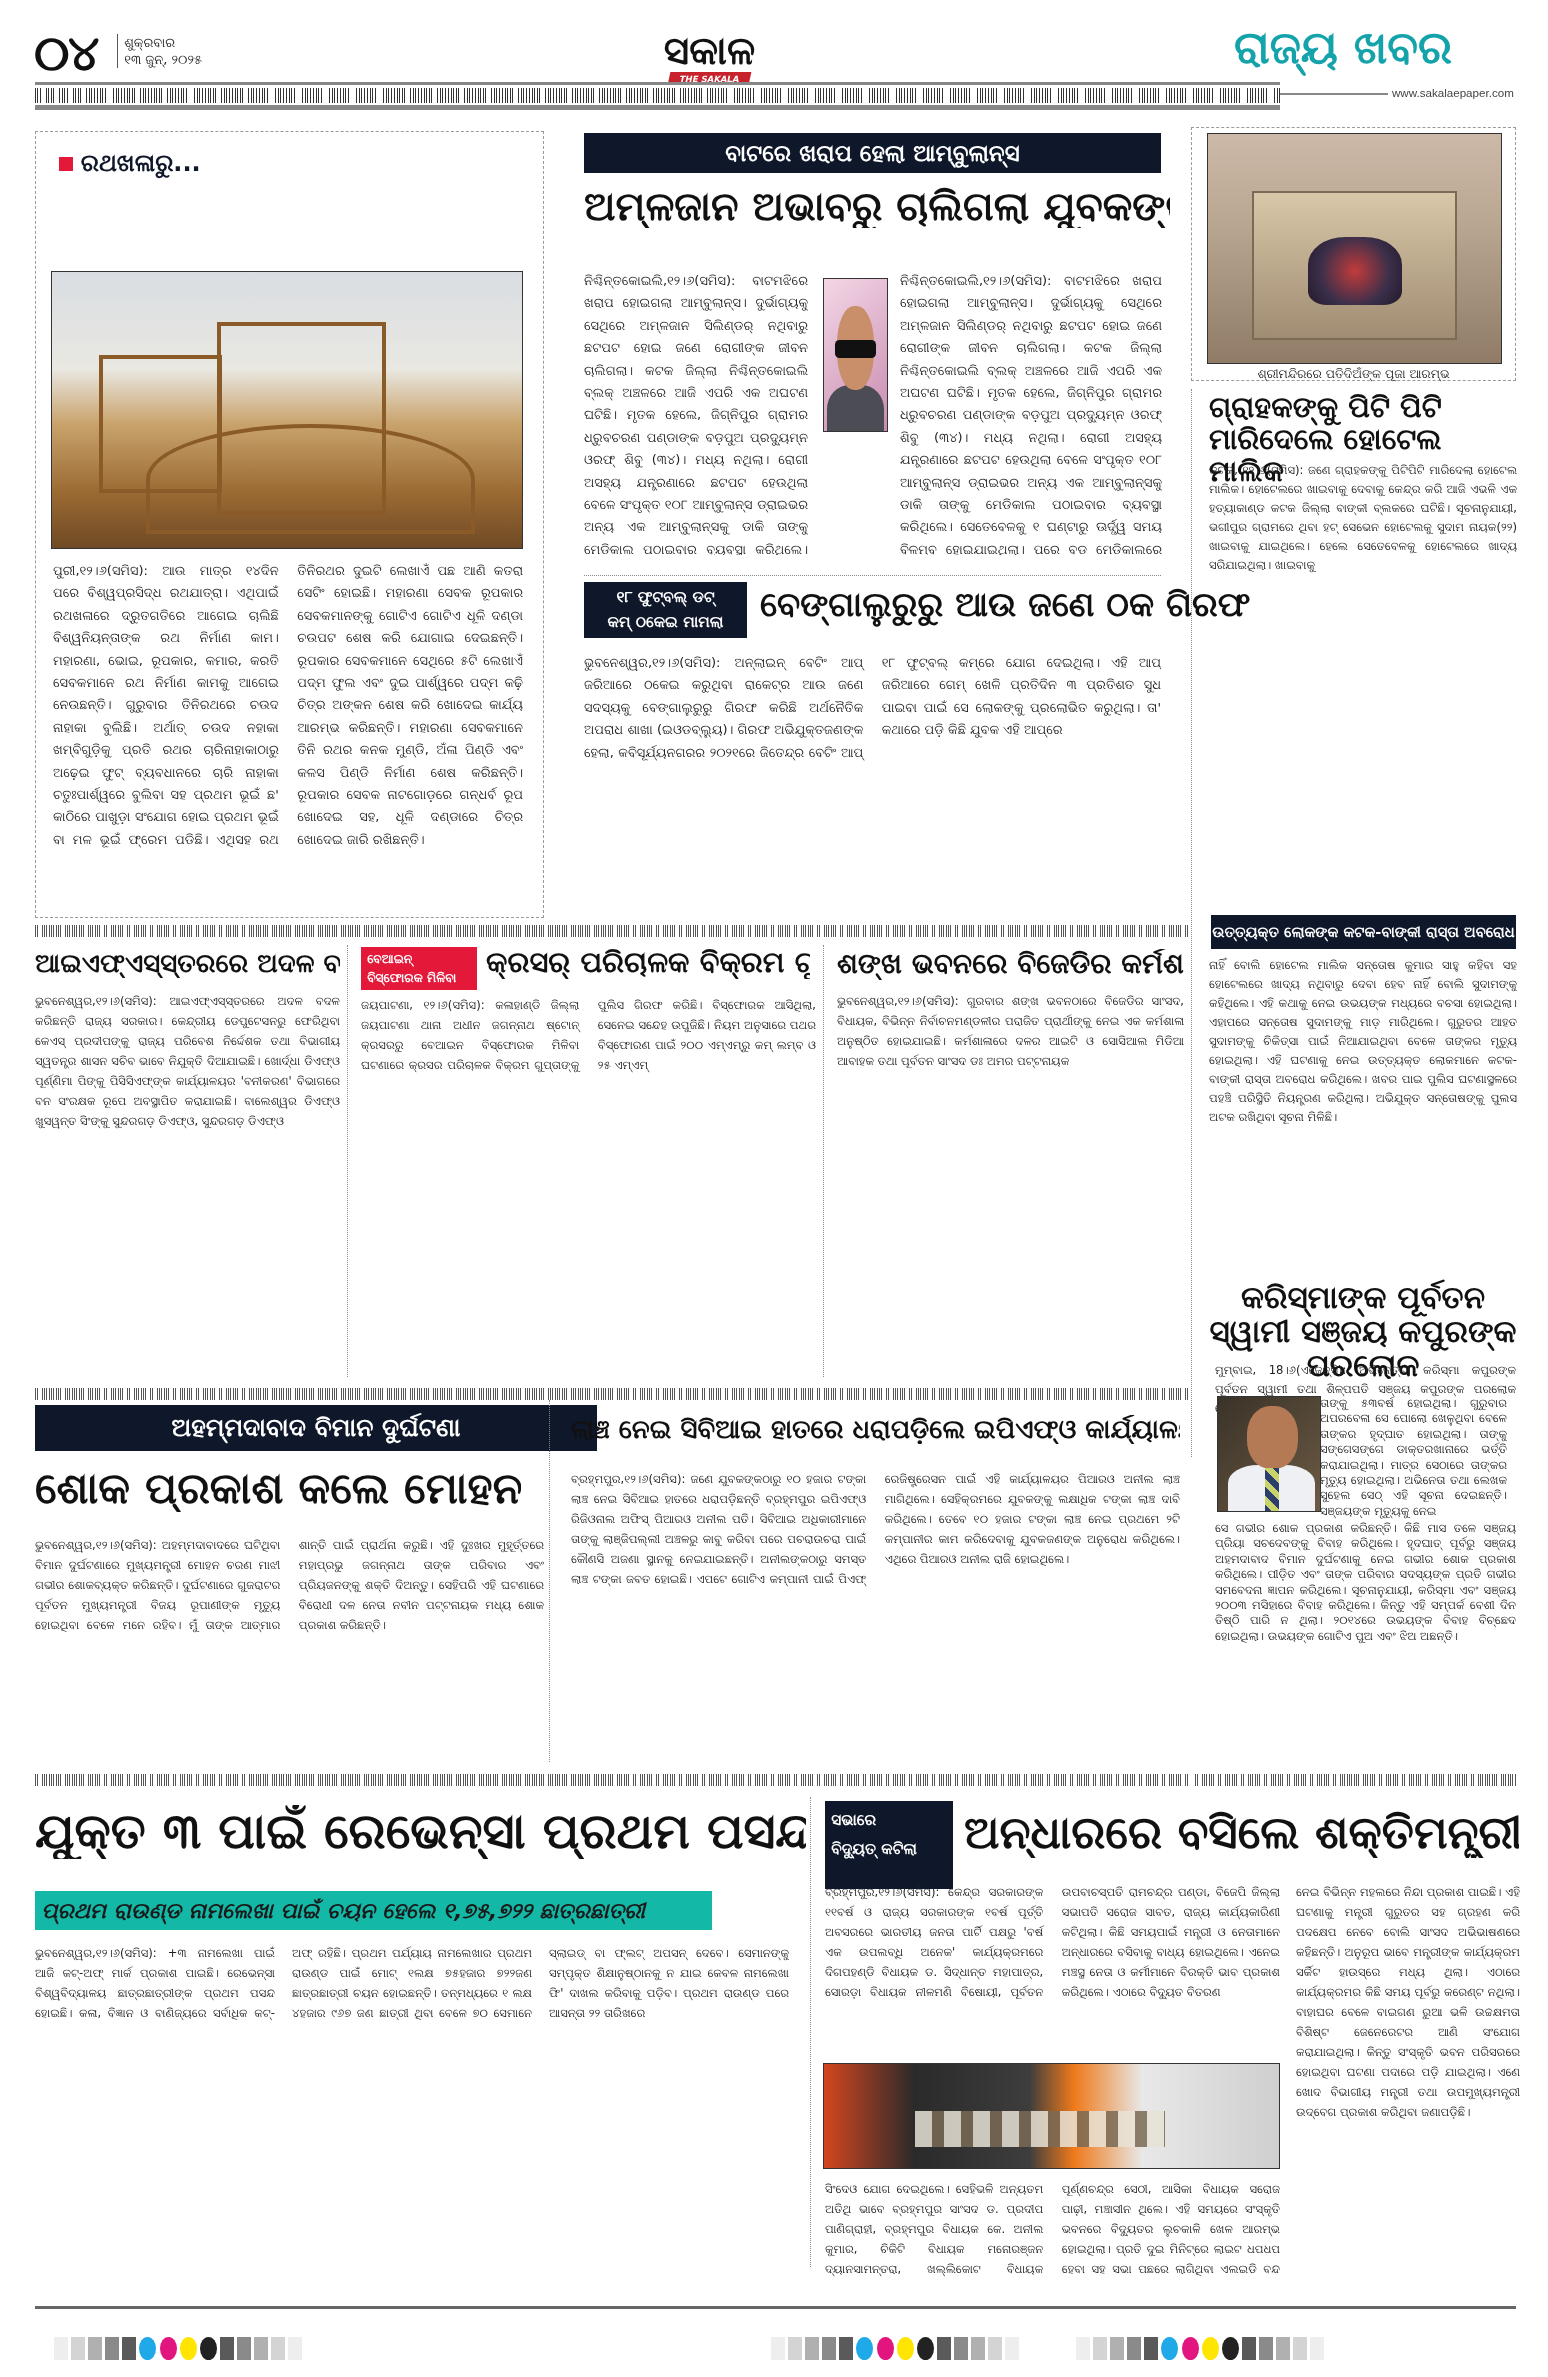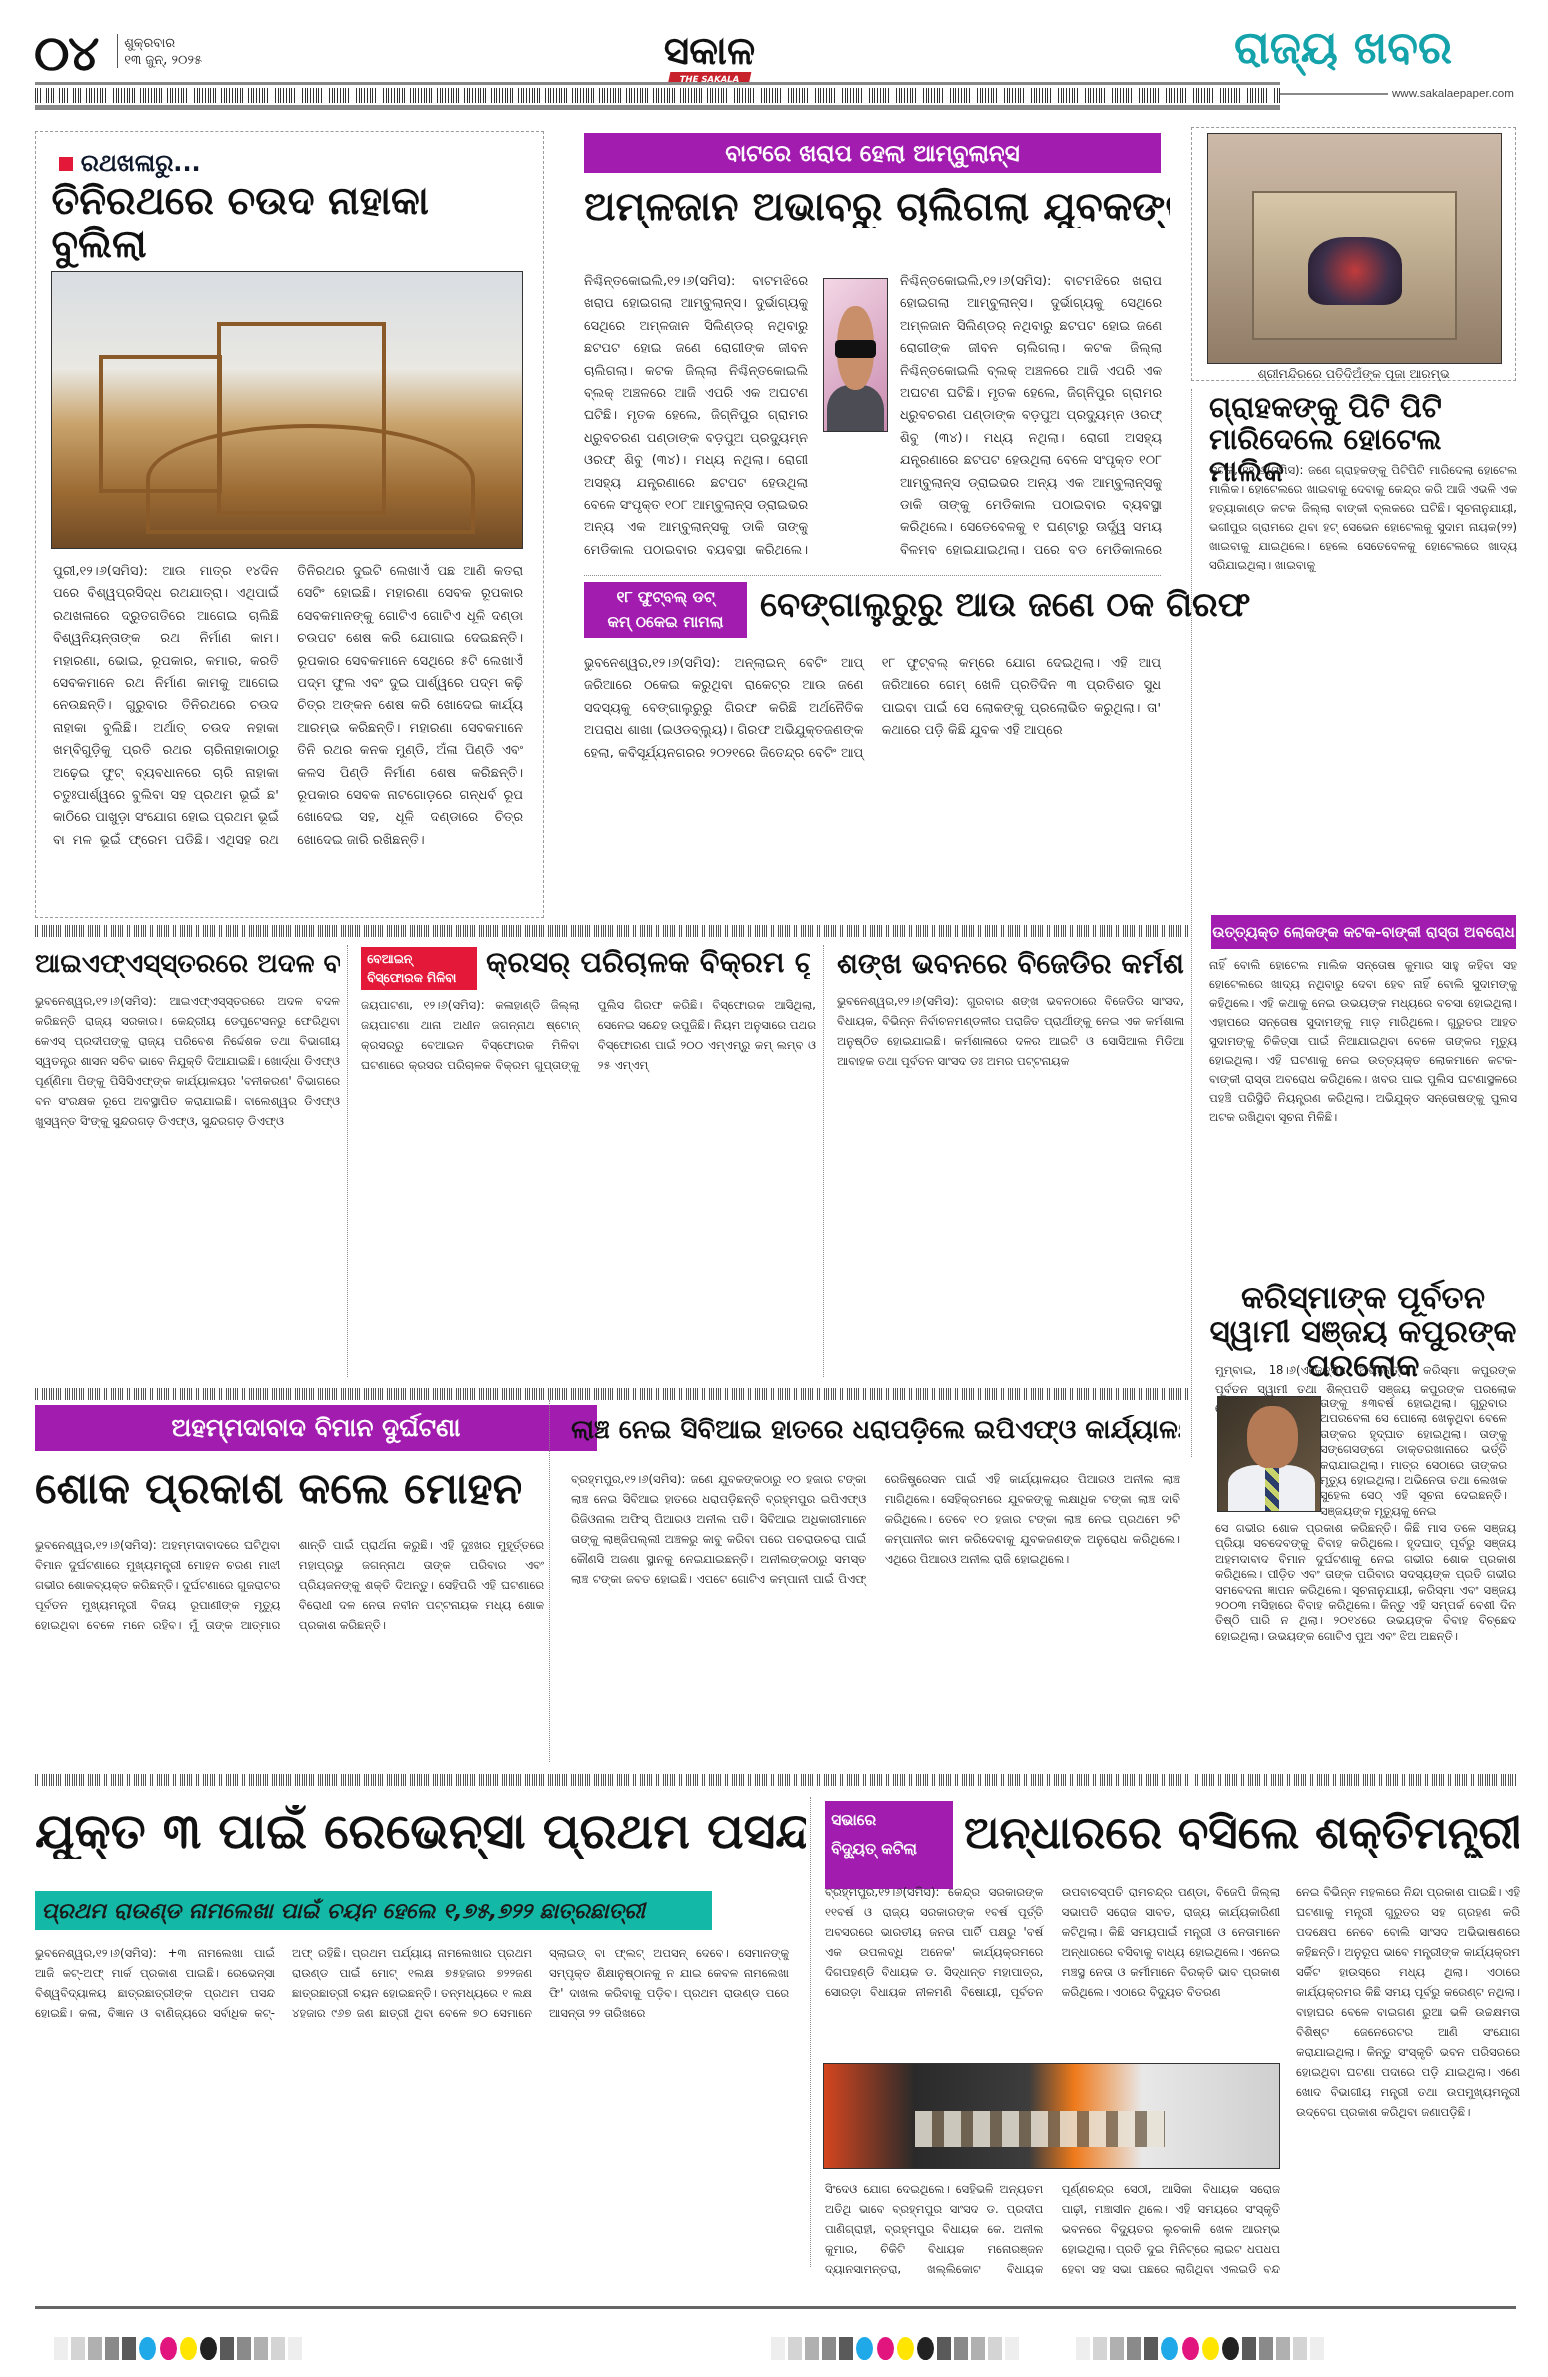--- a/index.html
+++ b/index.html
@@ -20,21 +20,21 @@
   .rule-top { left: 35px; top: 82px; width: 1245px; height: 3.1px; background: #888; }
   .barcode { left: 35px; top: 88px; width: 1245px; height: 15.4px;
     background: repeating-linear-gradient(90deg, #333 0 0.8px, #fff 0.8px 2.3px, #333 2.3px 3.1px, #fff 3.1px 5.4px); }
   .rule-bot { left: 35px; top: 105px; width: 1245px; height: 5.4px; background: #888; }
 
   
   .dashed-box { border: 1.5px dashed #9a9a9a; }
   .vdash { width: 0; border-left: 1.5px dotted #8a8a8a; }
   .hbar { height: 12.3px; background: repeating-linear-gradient(90deg, #555 0 0.8px, #fff 0.8px 2.3px); }
   .headline { font-weight: bold; color: #111; line-height: 1.1; }
-  .kicker-black { background: #a21caf; color: #fff; font-weight: bold; text-align: center; }
+  .kicker-black { background: #0f172a; color: #fff; font-weight: bold; text-align: center; }
   .kicker-red { background: #e4193a; color: #fff; font-weight: bold; }
   .body-text { font-size: 13px; line-height: 22.4px; color: #222; text-align: justify; }
   .cols2 { column-count: 2; column-gap: 18.5px; }
   .cols3 { column-count: 3; column-gap: 17px; }
   .photo { overflow: hidden; border: 0.8px solid #333; }
   .caption { font-size: 12.3px; text-align: center; color: #222; }
 
   
   .ph-chariot { background:
       linear-gradient(180deg, #d9dde2 0%, #e9e8e2 35%, #c9a36c 55%, #9b6a33 80%, #6f4a25 100%); }
@@ -75,21 +75,20 @@
 <div class="abs rule-top"></div>
 <div class="abs barcode"></div>
 <div class="abs rule-bot"></div>
 <div class="abs site-line"></div>
 <div class="abs site-url">www.sakalaepaper.com</div>
 
 <div class="abs dashed-box" style="left:35px; top:131px; width:509px; height:787px;">
   <div class="abs" style="left:23px; top:17px; font-size:24px; font-weight:bold; color:#0f172a;">
     <span style="display:inline-block;width:14px;height:14px;background:#e4193a;margin-right:7.7px;"></span><span>ରଥଖଳାରୁ...</span>
   </div>
-  <div class="abs headline" style="left:15.4px; top:48px; width:478px; font-size:39px;">ତିନିରଥରେ ଚଉଦ ନାହାକା ବୁଲିଲା</div>
   <div class="abs photo ph-chariot" style="left:15.4px; top:139px; width:472px; height:278px;">
     <div class="frame" style="left:35%; top:18%; width:36%; height:70%;"></div>
     <div class="frame" style="left:10%; top:30%; width:26%; height:50%;"></div>
     <div class="frame" style="left:20%; top:55%; width:70%; height:40%; border-radius:50% 50% 0 0;"></div>
   </div>
   <div class="abs body-text cols2" style="left:17px; top:428px; width:470px; height:347px; overflow:hidden;">ପୁରୀ,୧୨।୬(ସମିସ): ଆଉ ମାତ୍ର ୧୪ଦିନ ପରେ ବିଶ୍ୱପ୍ରସିଦ୍ଧ ରଥଯାତ୍ରା। ଏଥିପାଇଁ ରଥଖଳାରେ ଦ୍ରୁତଗତିରେ ଆଗେଇ ଚାଲିଛି ବିଶ୍ୱନିୟନ୍ତାଙ୍କ ରଥ ନିର୍ମାଣ କାମ। ମହାରଣା, ଭୋଇ, ରୂପକାର, କମାର, କରତି ସେବକମାନେ ରଥ ନିର୍ମାଣ କାମକୁ ଆଗେଇ ନେଉଛନ୍ତି। ଗୁରୁବାର ତିନିରଥରେ ଚଉଦ ନାହାକା ବୁଲିଛି। ଅର୍ଥାତ୍ ଚଉଦ ନହାକା ଖମ୍ବିଗୁଡ଼ିକୁ ପ୍ରତି ରଥର ଚାରିନାହାକାଠାରୁ ଅଢ଼େଇ ଫୁଟ୍ ବ୍ୟବଧାନରେ ଚାରି ନାହାକା ଚତୁଃପାର୍ଶ୍ୱରେ ବୁଲିବା ସହ ପ୍ରଥମ ଭୂଇଁ ଛ' କାଠିରେ ପାଖୁଡ଼ା ସଂଯୋଗ ହୋଇ ପ୍ରଥମ ଭୂଇଁ ବା ମଳ ଭୂଇଁ ଫ୍ରେମ ପଡିଛି। ଏଥିସହ ରଥ ତିନିରଥର ଦୁଇଟି ଲେଖାଏଁ ପଛ ଆଣି କତରା ସେଟିଂ ହୋଇଛି। ମହାରଣା ସେବକ ରୂପକାର ସେବକମାନଙ୍କୁ ଗୋଟିଏ ଗୋଟିଏ ଧୂଳି ଦଣ୍ଡା ଚଉପଟ ଶେଷ କରି ଯୋଗାଇ ଦେଇଛନ୍ତି। ରୂପକାର ସେବକମାନେ ସେଥିରେ ୫ଟି ଲେଖାଏଁ ପଦ୍ମ ଫୁଲ ଏବଂ ଦୁଇ ପାର୍ଶ୍ୱରେ ପଦ୍ମ କଢ଼ି ଚିତ୍ର ଅଙ୍କନ ଶେଷ କରି ଖୋଦେଇ କାର୍ଯ୍ୟ ଆରମ୍ଭ କରିଛନ୍ତି। ମହାରଣା ସେବକମାନେ ତିନି ରଥର କନକ ମୁଣ୍ଡି, ଅଁଳା ପିଣ୍ଡି ଏବଂ କଳସ ପିଣ୍ଡି ନିର୍ମାଣ ଶେଷ କରିଛନ୍ତି। ରୂପକାର ସେବକ ନାଟଗୋଡ଼ରେ ଗନ୍ଧର୍ବ ରୂପ ଖୋଦେଇ ସହ, ଧୂଳି ଦଣ୍ଡାରେ ଚିତ୍ର ଖୋଦେଇ ଜାରି ରଖିଛନ୍ତି।</div>
 </div>
 
 <div class="abs kicker-black" style="left:584px; top:133px; width:577px; height:40px; font-size:23px; line-height:40px;">ବାଟରେ ଖରାପ ହେଲା ଆମ୍ବୁଲାନ୍ସ</div>
 <div class="abs headline" style="left:584px; top:184px; width:586px; font-size:40px; white-space:nowrap; overflow:hidden;">ଅମ୍ଳଜାନ ଅଭାବରୁ ଚାଲିଗଲା ଯୁବକଙ୍କ ଜୀବନ</div>

